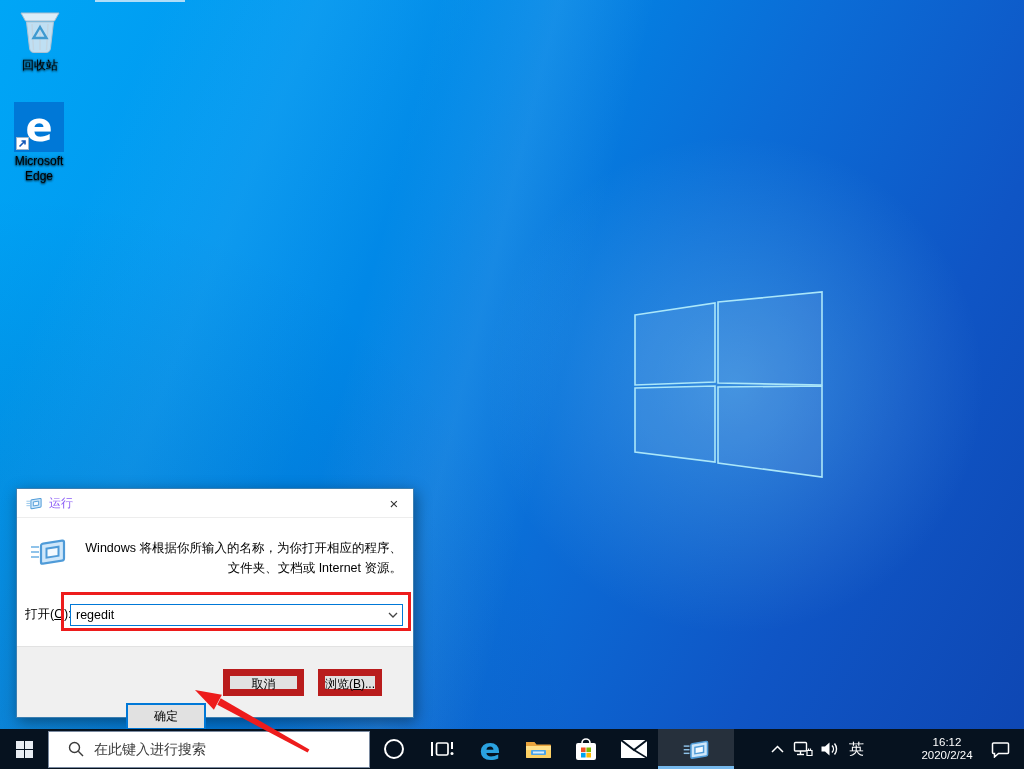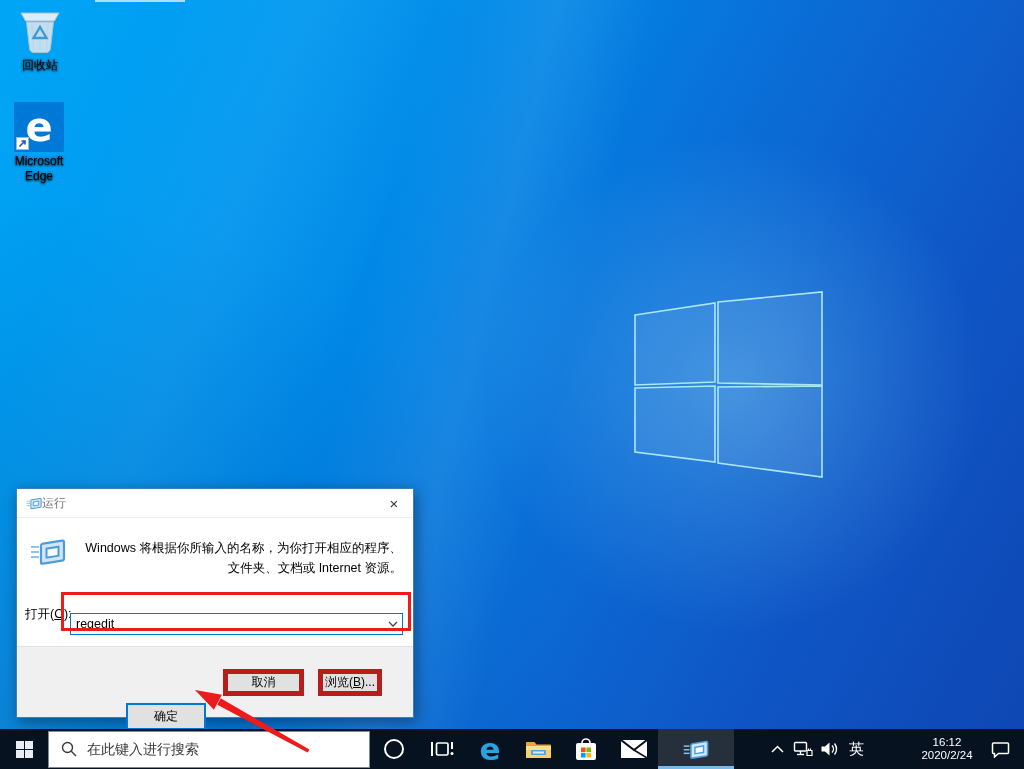--- a/index.html
+++ b/index.html
@@ -55,68 +55,68 @@
   .run-dialog {
     position:absolute; left:16px; top:488px; width:398px; height:230px;
     background:#fff; border:1px solid #3c7fb1;
     box-shadow:2px 4px 14px rgba(0,0,0,.40);
     font-size:12.5px; color:#000;
   }
   .rd-titlebar {
     position:relative; height:29px; display:flex; align-items:center;
     padding-left:9px; background:#fff; border-bottom:1px solid #ededed;
   }
-  .rd-title { font-size:12px; color:#737373;font-family:Liberation Serif, serif; }
+  .rd-title { font-size:12px; margin-left:7px; color:#8b5cf6;font-family:Liberation Serif, serif; }
   .rd-close {
     position:absolute; right:4px; top:2px; width:30px; height:24px;
     display:flex; align-items:center; justify-content:center;
     font-size:15px; color:#333; background:transparent; border:none; cursor:default;
   }
   .rd-body-icon { position:absolute; left:13px; top:44px; }
   .rd-desc { position:absolute; left:63px; top:50px; width:322px; line-height:19.5px;text-align:right; }
   .rd-open-label { position:absolute; left:8px; top:117px; }
   .rd-open-label u, .rd-browse u { text-decoration:underline; }
   .rd-red-box {
     position:absolute; left:44px; top:103px; width:350px; height:39px;
     border:3px solid #ed1c1c; z-index:5; pointer-events:none;
   }
   .rd-combo {
-    position:absolute; left:53px; top:124px; width:333px; height:22px;
+    position:absolute; left:53px; top:115px; width:333px; height:22px;
     border:1px solid #0078d7; background:#fff; display:flex; align-items:center;
   }
   .rd-combo input {
     flex:1; border:none; outline:none; font-size:12.5px; padding:0 0 0 5px;
     font-family:"Liberation Sans","DejaVu Sans",sans-serif; color:#000; background:transparent;
   }
   .rd-combo .chev { width:18px; display:flex; justify-content:center; align-items:center; cursor:default; }
   .rd-footer {
     position:absolute; left:0; right:0; top:157px; bottom:0;
     background:#f0f0f0; border-top:1px solid #e2e2e2;
   }
   .rd-btn {
     position:absolute; top:180px; height:27px; background:#e1e1e1;
-    border:5px solid #b91c1c; font-size:12px; color:#000;
+    border:7px solid #b91c1c; font-size:12px; color:#000;
     font-family:"Liberation Sans","DejaVu Sans",sans-serif; cursor:default;
   }
   .rd-ok     { left:109px; width:80px; border:2px solid #0078d7;margin-top:34px; }
   .rd-cancel { left:206px; width:81px; }
   .rd-browse { left:301px; width:64px; }
 
   
   .anno-arrow { position:absolute; inset:0; z-index:50; pointer-events:none; }
 
   
   .taskbar {
     position:absolute; left:0; bottom:0; width:1024px; height:40px;
     background:#06121f; display:flex; align-items:center; z-index:40;
   }
   .tb-start { width:48px; height:40px; display:flex; align-items:center; justify-content:center; background:transparent; border:none; }
   .tb-search {
     width:322px; height:37px; background:#fff; border:1px solid #7a8aa0;
-    display:flex; align-items:center; padding-left:12px;
+    display:flex; align-items:center; padding-left:19px;
   }
   .tb-search input {
     flex:1; border:none; outline:none; background:transparent;
     font-size:14px; color:#3a3a3a; margin-left:10px;
     font-family:"Liberation Sans","DejaVu Sans",sans-serif;
   }
   .tb-search input::placeholder { color:#3a3a3a; opacity:1; }
   .tb-btn {
     width:48px; height:40px; display:flex; align-items:center; justify-content:center;
     background:transparent; border:none;

